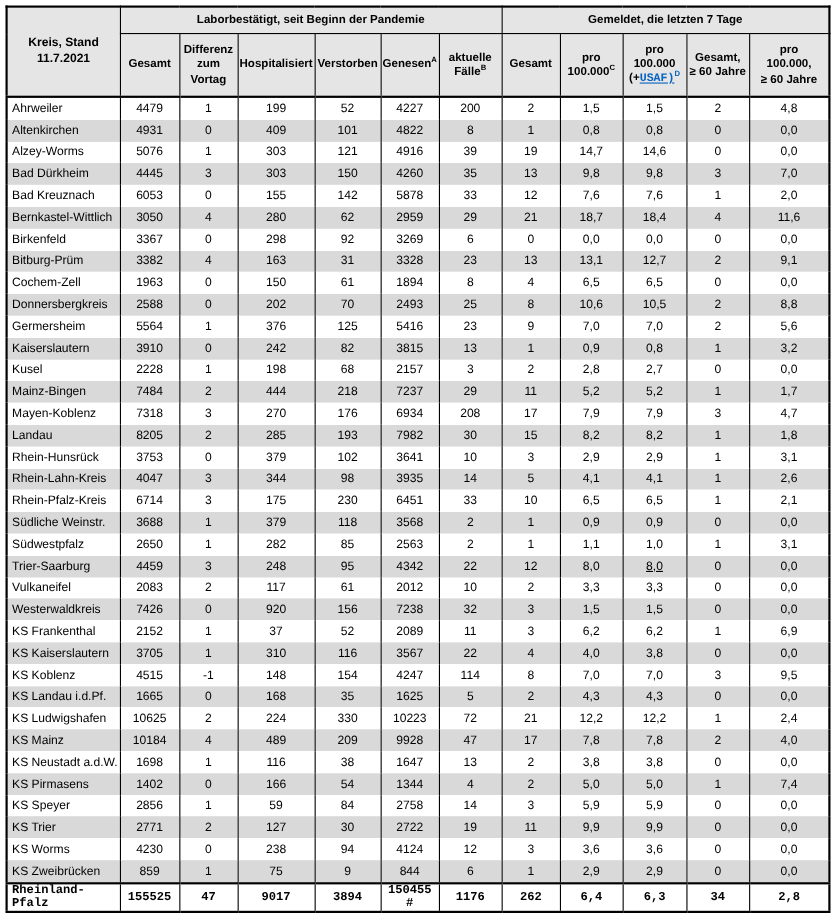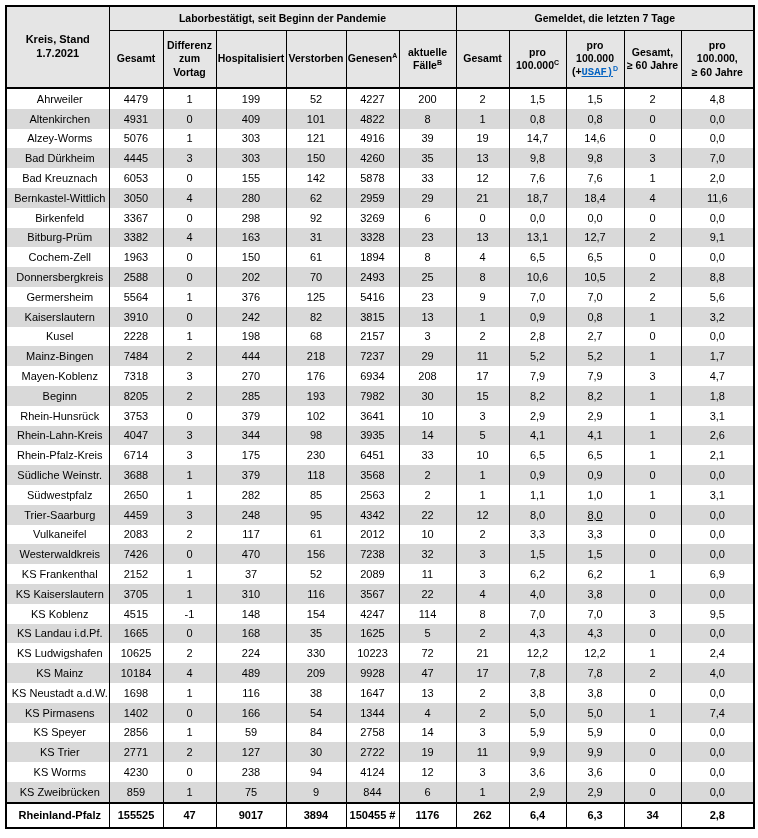--- a/index.html
+++ b/index.html
@@ -5,22 +5,22 @@
   html,body{margin:0;padding:0;background:#ffffff;}
   body{width:758px;height:838px;font-family:"Liberation Sans",sans-serif;color:#000;}
   .wrap{padding:5px 0 0 5px;}
   table{border-collapse:collapse;table-layout:fixed;width:749px;border:2px solid var(--border-color,#000);}
   th{border:1px solid var(--border-color,#000);background:#e5e5e5;font-weight:bold;font-size:10.5px;line-height:1.25;white-space:pre-line;text-align:center;vertical-align:middle;padding:1px;overflow:hidden;}
   tr.group-row th.group{height:21px;}
   tr.colhead-row th{height:54px;border-bottom:2px solid var(--border-color,#000);}
   th.corner{border-bottom:2px solid var(--border-color,#000);font-size:11px;}
   tbody td{border-left:1px solid var(--border-color,#000);border-right:1px solid var(--border-color,#000);border-top:none;border-bottom:none;font-size:11px;text-align:center;vertical-align:middle;height:19.8px;padding:0;overflow:hidden;}
   tbody tr:nth-child(even){background:var(--row-alt,#D9D9D9);}
-  td.kreis,tfoot td.kreis{text-align:center;padding-left:4px;}
-  tfoot td{border:1px solid var(--border-color,#000);border-top:2px solid var(--border-color,#000);border-bottom:2px solid var(--border-color,#000);font-weight:bold;font-size:11px;text-align:center;vertical-align:middle;height:23px;padding:0;}
+  td.kreis,tfoot td.kreis{text-align:left;padding-left:4px;}
+  tfoot td{border:1px solid var(--border-color,#000);border-top:2px solid var(--border-color,#000);border-bottom:2px solid var(--border-color,#000);font-weight:bold;font-size:11px;text-align:center;vertical-align:middle;height:23px;padding:0;font-family:Liberation Mono, monospace;}
   sup{font-size:7px;vertical-align:super;line-height:0;}
   .link{color:var(--link-color,#0563C1);text-decoration:underline;font-family:Liberation Mono, monospace;}
   .link-sup{color:var(--link-color,#0563C1);}
   .underlined-value{text-decoration:underline;}
 </style>
 </head>
 <body>
 
 <div class="wrap">
   <table>
@@ -34,21 +34,21 @@
       <col style="width:57px">
         <col style="width:53px">
         <col style="width:57px">
       <col style="width:58px">
         <col style="width:57px">
         <col style="width:73px">
     </colgroup>
     <thead>
       <tr class="group-row" id="group-header-row">
         <th class="corner" rowspan="2">Kreis, Stand
-1.7.2021</th>
+11.7.2021</th>
       <th colspan="6" class="group">Laborbestätigt, seit Beginn der Pandemie</th>
           <th colspan="5" class="group">Gemeldet, die letzten 7 Tage</th>
         </tr>
       <tr class="colhead-row" id="col-header-row">
           <th>Gesamt</th>
           <th>Differenz
 zum
 Vortag</th>
           <th>Hospitalisiert</th>
           <th>Verstorben</th>
@@ -273,21 +273,21 @@
           <td>176</td>
           <td>6934</td>
           <td>208</td>
           <td>17</td>
           <td>7,9</td>
           <td>7,9</td>
           <td>3</td>
           <td>4,7</td>
         </tr>
         <tr>
-          <td class="kreis">Beginn</td>
+          <td class="kreis">Landau</td>
           <td>8205</td>
           <td>2</td>
           <td>285</td>
           <td>193</td>
           <td>7982</td>
           <td>30</td>
           <td>15</td>
           <td>8,2</td>
           <td>8,2</td>
           <td>1</td>
@@ -388,21 +388,21 @@
           <td>2</td>
           <td>3,3</td>
           <td>3,3</td>
           <td>0</td>
           <td>0,0</td>
         </tr>
         <tr>
           <td class="kreis">Westerwaldkreis</td>
           <td>7426</td>
           <td>0</td>
-          <td>470</td>
+          <td>920</td>
           <td>156</td>
           <td>7238</td>
           <td>32</td>
           <td>3</td>
           <td>1,5</td>
           <td>1,5</td>
           <td>0</td>
           <td>0,0</td>
         </tr>
         <tr>

